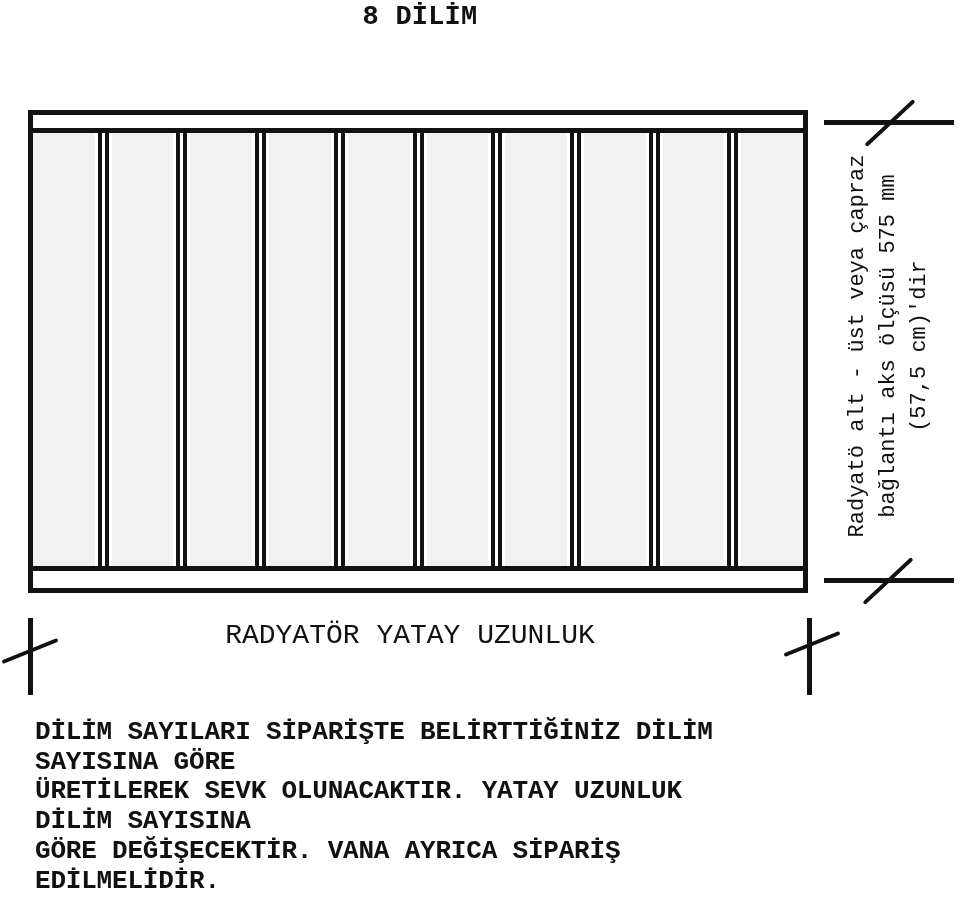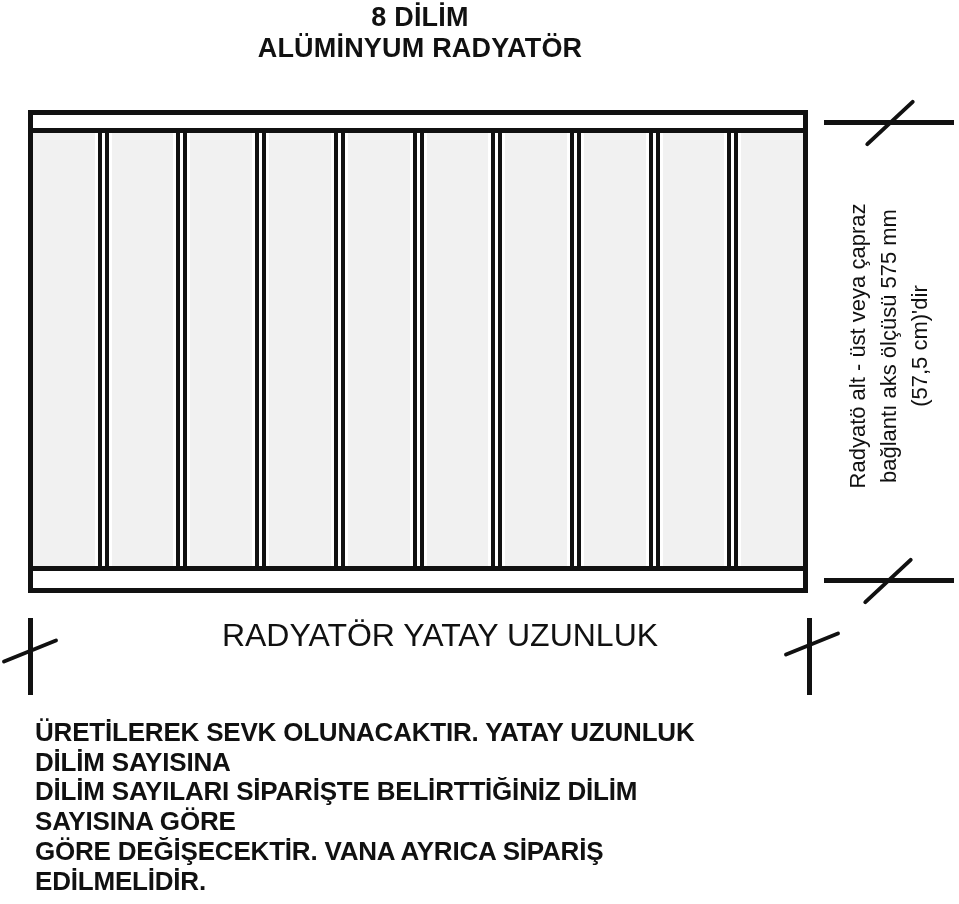--- a/index.html
+++ b/index.html
@@ -3,21 +3,21 @@
 <meta charset="utf-8">
 <style>
   * { margin: 0; padding: 0; box-sizing: border-box; }
   html, body { background: #ffffff; }
   .page {
     position: relative;
     width: 959px;
     height: 904px;
     background: #ffffff;
     overflow: hidden;
-    font-family: Liberation Sans, sans-serif;
+    font-family: Liberation Mono, monospace;
     color: #111111;
   }
 
   
   .title {
     position: absolute;
     left: 20px; top: 2px; width: 800px;
     text-align: center;
     font-weight: 700;
     font-size: 27px;
@@ -66,23 +66,23 @@
     text-align: center;
     font-size: 22px;
     line-height: 31px;
     font-weight: 400;
     color: #111111;
   }
 
   
   .hdim {
     position: absolute;
-    left: 140px; top: 617px; width: 600px;
+    left: 110px; top: 617px; width: 600px;
     text-align: center;
-    font-size: 32px;
+    font-size: 28px;
     line-height: 37px;
     font-weight: 400;
   }
 
   
   .note {
     position: absolute;
     left: 35px; top: 718px; width: 700px;
     font-size: 26px;
     line-height: 29.7px;
@@ -90,21 +90,20 @@
     letter-spacing: -0.2px;
   }
 </style>
 </head>
 <body>
 
 <div class="page">
 
   <header class="title">
     <div>8 DİLİM</div>
-    <div>ALÜMİNYUM RADYATÖR</div>
   </header>
 
   <div class="radiator">
     <div class="rad-band"></div>
     <div class="rad-sep"></div>
     <div class="rad-middle" id="rad-middle">
         <div class="rad-col" style="background: rgb(241, 241, 241);"></div>
         <div class="rad-div"></div>
         <div class="rad-col" style="background: rgb(241, 241, 241);"></div>
         <div class="rad-div"></div>
@@ -142,19 +141,19 @@
   <div class="vline" style="left:28px; top:618px; height:77px;"></div>
   <div class="slash slash-22" style="left:0px; top:649px; width:60px;"></div>
   <div class="vline" style="left:807px; top:618px; height:77px;"></div>
   <div class="slash slash-22" style="left:782px; top:642px; width:60px;"></div>
 
   <div class="hdim">
     <div>RADYATÖR YATAY UZUNLUK</div>
   </div>
 
   <div class="note">
+    <div>DİLİM SAYILARI SİPARİŞTE BELİRTTİĞİNİZ DİLİM SAYISINA GÖRE</div>
     <div>ÜRETİLEREK SEVK OLUNACAKTIR. YATAY UZUNLUK DİLİM SAYISINA</div>
-    <div>DİLİM SAYILARI SİPARİŞTE BELİRTTİĞİNİZ DİLİM SAYISINA GÖRE</div>
     <div>GÖRE DEĞİŞECEKTİR. VANA AYRICA SİPARİŞ EDİLMELİDİR.</div>
 
   </div>
 
 </div>
 
 </body></html>

